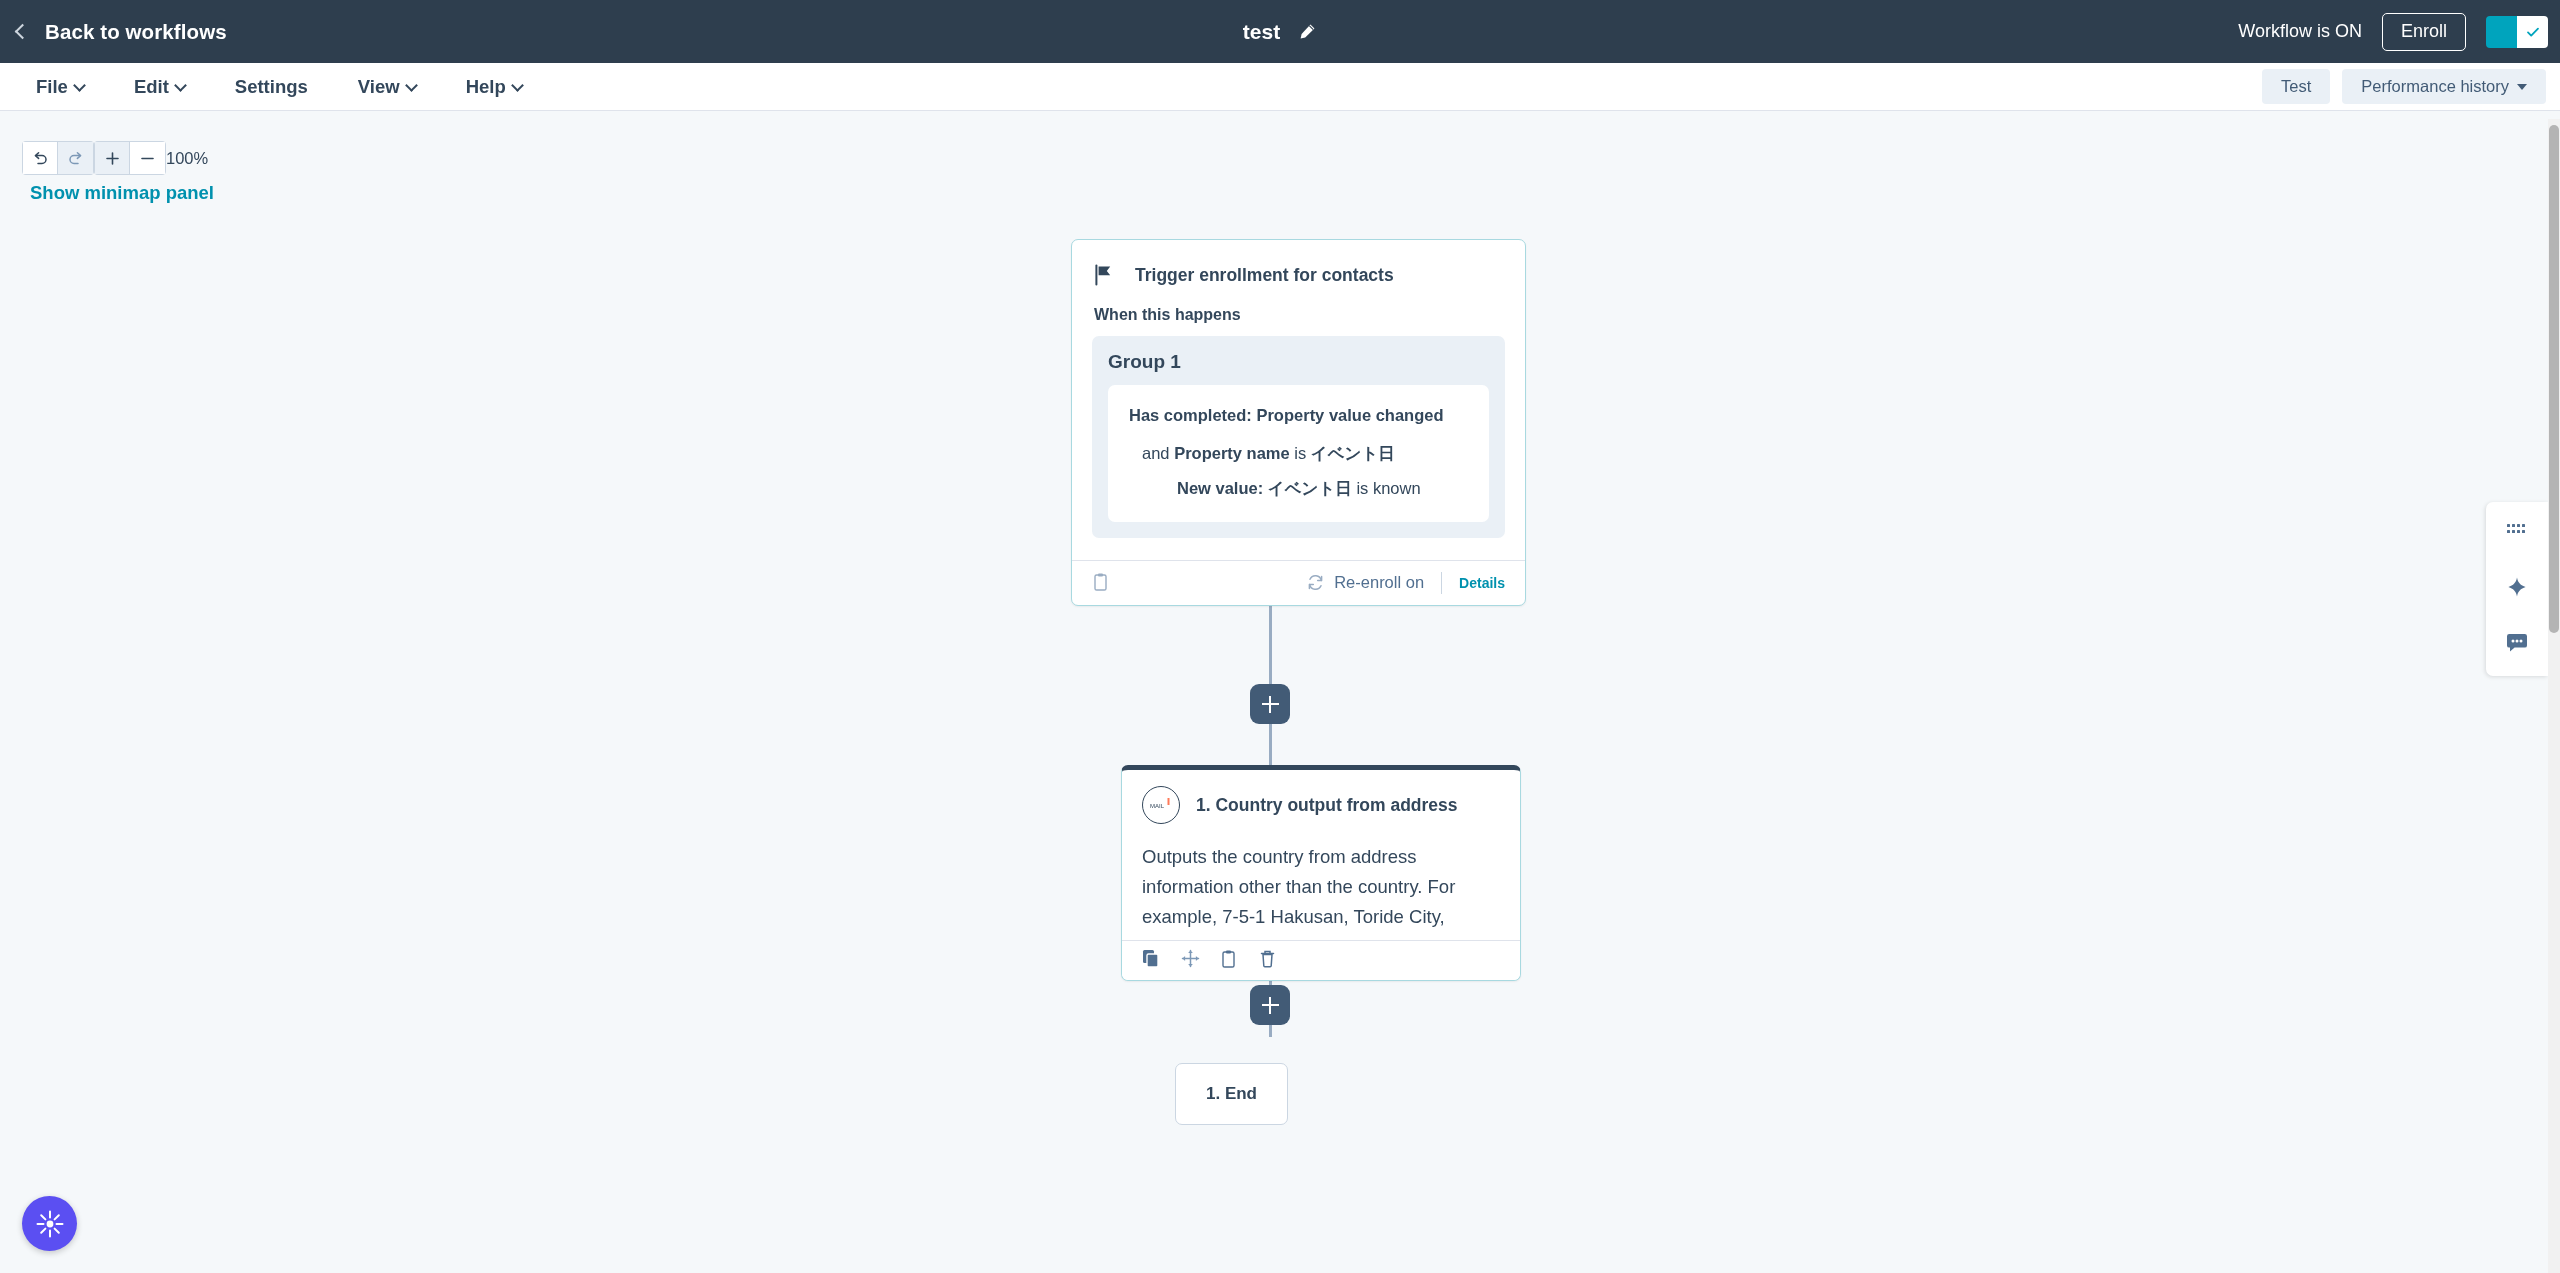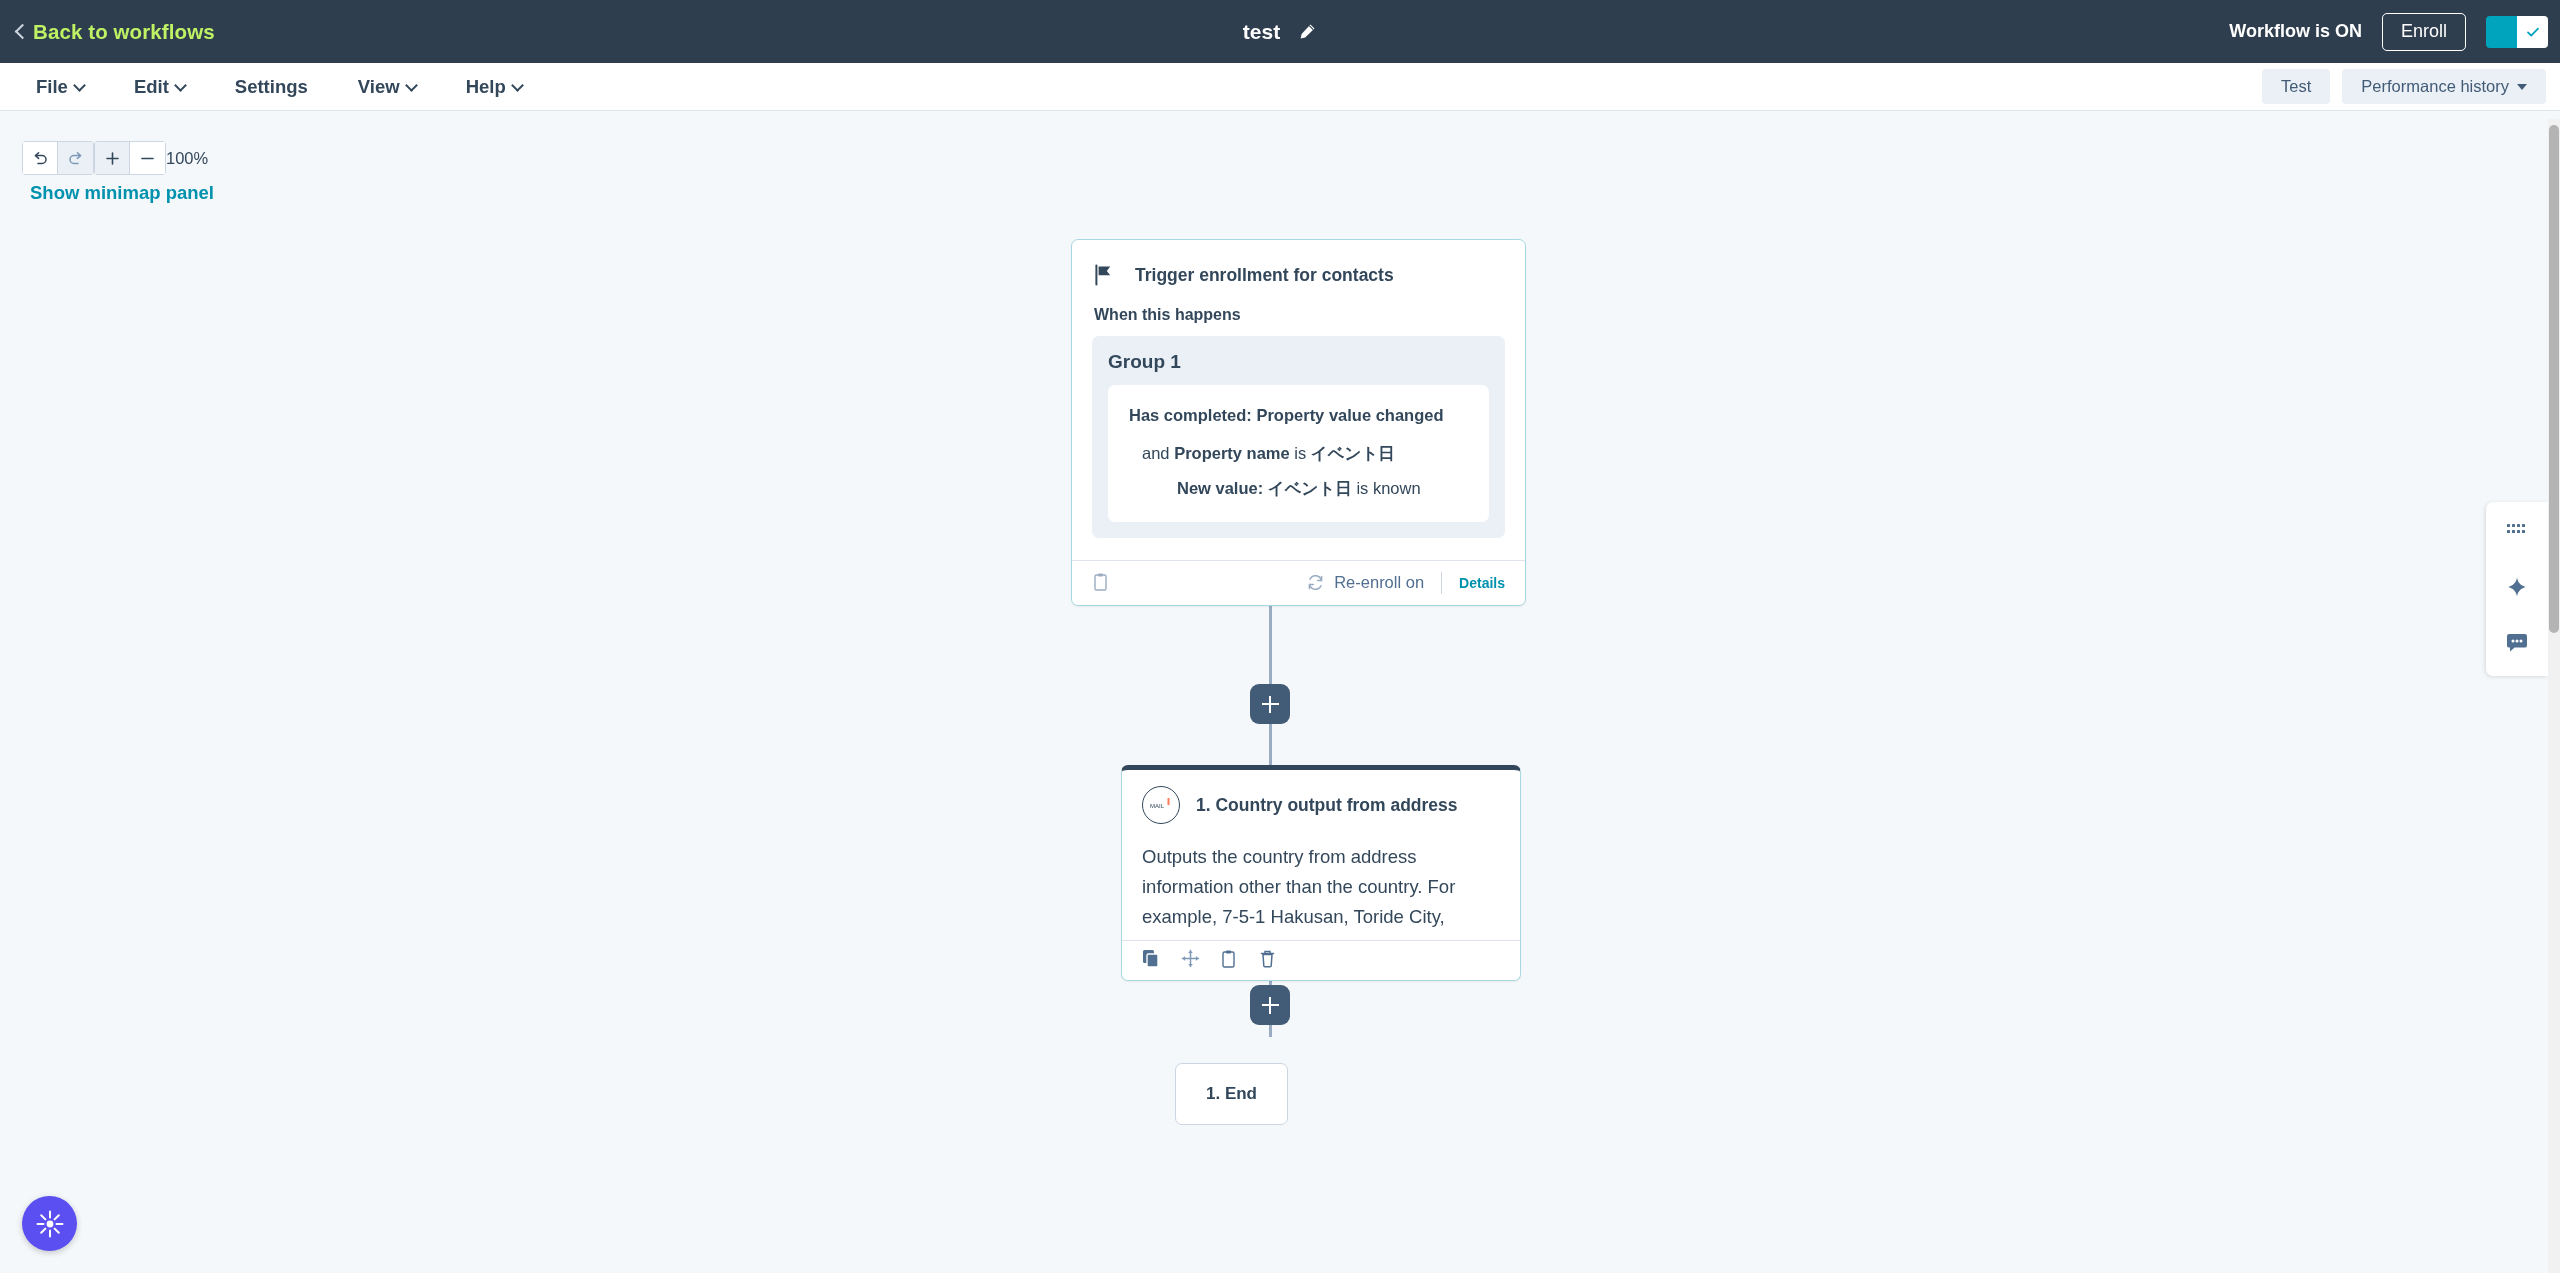--- a/index.html
+++ b/index.html
@@ -11,43 +11,43 @@
   }
 
   
   .top-header {
     position: absolute; top: 0; left: 0;
     width: 2560px; height: 63px;
     background: #2e3e4e;
     display: flex; align-items: center;
   }
   .back-link {
-    display: flex; align-items: center; gap: 9px;
+    display: flex; align-items: center; gap: 21px;
     margin-left: 14px;
-    color: #bef264; font-size: 20.5px; font-weight: bold;
+    color: #ffffff; font-size: 20.5px; font-weight: bold;
     cursor: pointer; letter-spacing: .1px;
   }
   .back-chevron { width: 10px; height: 17px; position: relative; display:block; }
   .back-chevron::before {
     content:""; position:absolute; left:3px; top:3px;
     width: 9px; height: 9px;
     border-left: 2px solid #cdd5de; border-bottom: 2px solid #cdd5de;
     transform: rotate(45deg);
   }
   .header-center {
     position: absolute; left: 50%; transform: translateX(-50%);
     display: flex; align-items: center; gap: 17px;
   }
   .wf-title { color: #fff; font-size: 21px; font-weight: bold; }
   .pencil-icon { width: 20px; height: 20px; display:block; cursor:pointer; }
   .header-right {
     position: absolute; right: 12px;
     display: flex; align-items: center; gap: 20px;
   }
-  .wf-status { color: #ffffff; font-size: 18px; font-weight: 700; margin-left: 30px; }
+  .wf-status { color: #ffffff; font-size: 18px; font-weight: 400; margin-left: 30px; }
   .enroll-btn {
     border: 1px solid #ffffff; border-radius: 5px;
     background: transparent; color: #ffffff;
     font-size: 18px; font-family: inherit;
     padding: 7px 18px 8px; cursor: pointer;
   }
   .toggle {
     width: 62px; height: 32px; border-radius: 4px; overflow: hidden;
     display: flex; cursor: pointer;
   }

